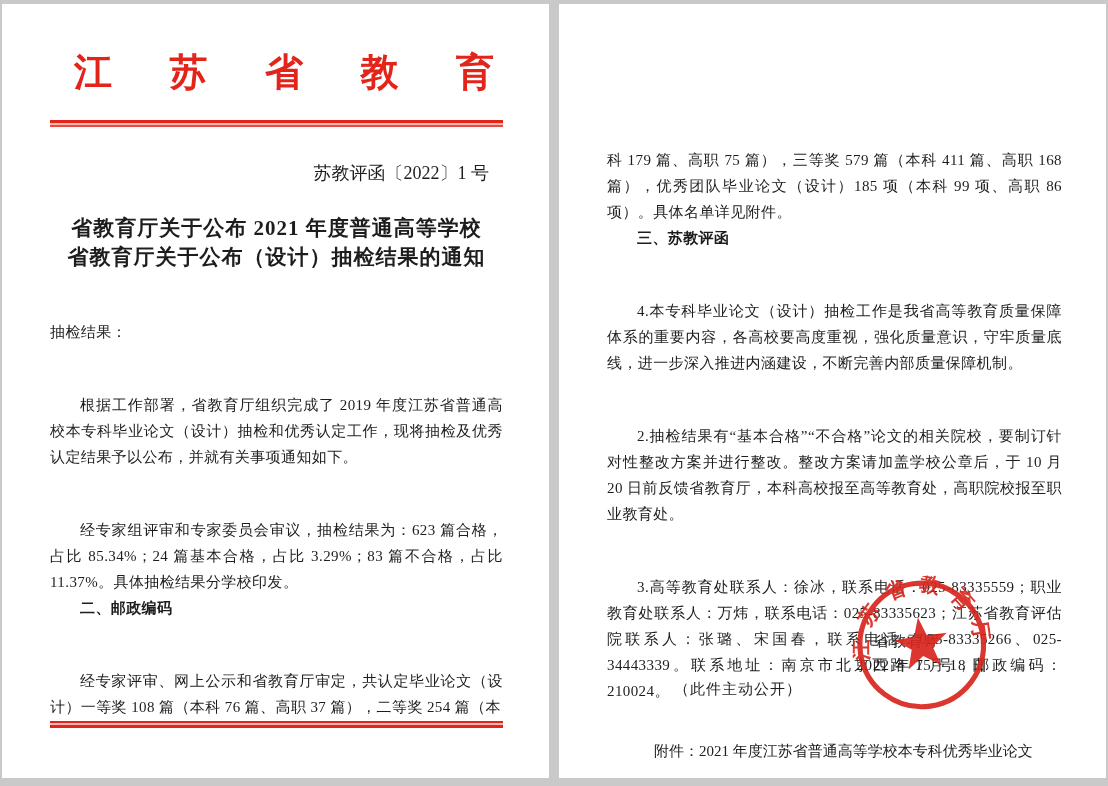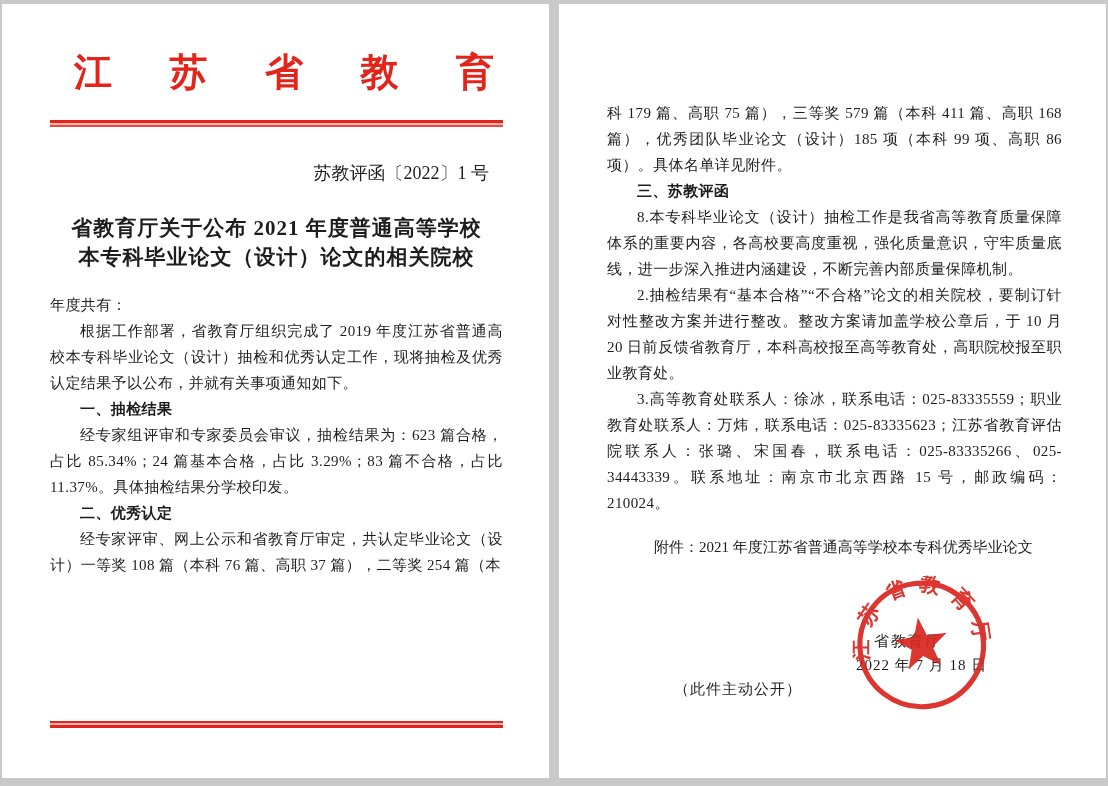--- a/index.html
+++ b/index.html
@@ -54,36 +54,36 @@
     font-size: 21px;
     font-weight: bold;
     text-align: center;
     line-height: 29px;
     letter-spacing: 1px;
   }
 
   
   .body-text { margin-top: 20px; font-size: 15px; line-height: 26px; text-align: justify; letter-spacing: 0.4px; }
   .page--right .body-text { margin-top: 0; }
-  .para { text-indent: 2em; }
+  .para { text-indent: 2em; margin-top: 47px; }
   .para--cont { text-indent: 0; }
   .para--heading { font-weight: bold; text-indent: 2em; }
   .salutation { text-indent: 0; }
 
   .footer-rule {
     position: absolute;
     left: 48px; right: 46px; bottom: 50px;
     height: 7px;
     border-top: 2px solid #e2241b;
     border-bottom: 3px solid #e2241b;
     background: #f6b7b3;
   }
 
   
-  .attachment { margin-top: 16px; font-size: 15px; line-height: 30px; }
+  .attachment { margin-top: 32px; font-size: 15px; line-height: 30px; }
   .att-line1 { padding-left: 47px; }
   .att-line2 { padding-left: 69px; }
 
   .sign-name {
     position: absolute; left: 315px; top: 628px;
     font-size: 15px; letter-spacing: 2px;
   }
   .sign-date {
     position: absolute; left: 297px; top: 652px;
     font-size: 15px; letter-spacing: 1px;
@@ -114,41 +114,40 @@
   <div class="page page--left">
 
     <div class="gov-header">江 苏 省 教 育 厅</div>
 
     <div class="rule-double"></div>
 
     <div class="doc-number">苏教评函〔2022〕1 号</div>
 
     <div class="doc-title">
       <div>省教育厅关于公布 2021 年度普通高等学校</div>
-      <div>本专科毕业论文（设计）论文的相关院校</div>
+      <div>省教育厅关于公布（设计）抽检结果的通知</div>
     </div>
 
     <div class="body-text">
-      <p class="para salutation">年度共有：</p>
+      <p class="para salutation">抽检结果：</p>
       <p class="para">根据工作部署，省教育厅组织完成了 2019 年度江苏省普通高校本专科毕业论文（设计）抽检和优秀认定工作，现将抽检及优秀认定结果予以公布，并就有关事项通知如下。</p>
-      <p class="para--heading">一、抽检结果</p>
       <p class="para">经专家组评审和专家委员会审议，抽检结果为：623 篇合格，占比 85.34%；24 篇基本合格，占比 3.29%；83 篇不合格，占比 11.37%。具体抽检结果分学校印发。</p>
-      <p class="para--heading">二、优秀认定</p>
+      <p class="para--heading">二、邮政编码</p>
       <p class="para">经专家评审、网上公示和省教育厅审定，共认定毕业论文（设计）一等奖 108 篇（本科 76 篇、高职 37 篇），二等奖 254 篇（本</p>
     </div>
 
     <div class="footer-rule"></div>
   </div>
 
   <div class="page page--right">
 
     <div class="body-text">
       <p class="para para--cont">科 179 篇、高职 75 篇），三等奖 579 篇（本科 411 篇、高职 168 篇），优秀团队毕业论文（设计）185 项（本科 99 项、高职 86 项）。具体名单详见附件。</p>
       <p class="para--heading">三、苏教评函</p>
-      <p class="para">8.本专科毕业论文（设计）抽检工作是我省高等教育质量保障体系的重要内容，各高校要高度重视，强化质量意识，守牢质量底线，进一步深入推进内涵建设，不断完善内部质量保障机制。</p>
+      <p class="para">4.本专科毕业论文（设计）抽检工作是我省高等教育质量保障体系的重要内容，各高校要高度重视，强化质量意识，守牢质量底线，进一步深入推进内涵建设，不断完善内部质量保障机制。</p>
       <p class="para">2.抽检结果有“基本合格”“不合格”论文的相关院校，要制订针对性整改方案并进行整改。整改方案请加盖学校公章后，于 10 月 20 日前反馈省教育厅，本科高校报至高等教育处，高职院校报至职业教育处。</p>
       <p class="para">3.高等教育处联系人：徐冰，联系电话：025-83335559；职业教育处联系人：万炜，联系电话：025-83335623；江苏省教育评估院联系人：张璐、宋国春，联系电话：025-83335266、025-34443339。联系地址：南京市北京西路 15 号，邮政编码：210024。</p>
     </div>
 
     <div class="attachment">
       <div class="att-line1"><span>附件：</span><span>2021 年度江苏省普通高等学校本专科优秀毕业论文</span></div>
     </div>
 
     <div class="sign-name">省教育厅</div>
     <div class="sign-date">2022 年 7 月 18 日</div>

